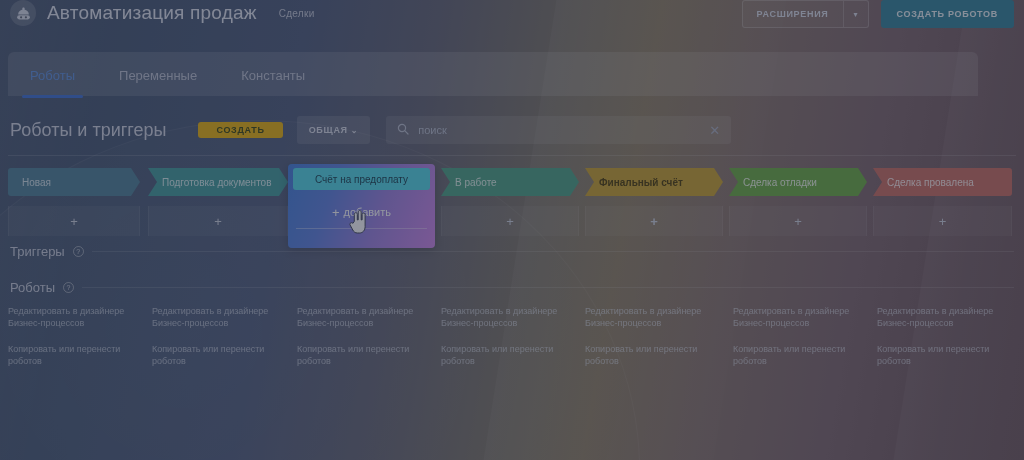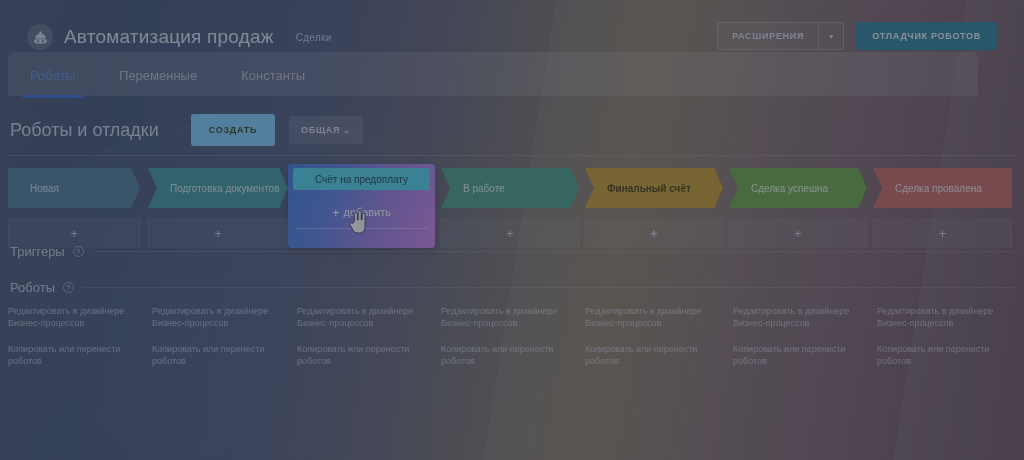--- a/index.html
+++ b/index.html
@@ -52,21 +52,21 @@
     background:rgba(38,44,62,.50);
     pointer-events:none;
   }
 
   
   #page { position:absolute; inset:0; }
 
   
   #header {
     position:absolute; left:0; top:0; width:1024px; height:50px;
-    display:flex; align-items:flex-end; padding:0 27px;
+    display:flex; align-items:flex-start; padding:0 10px;
   }
   #logo-wrap { display:flex; align-items:center; gap:11px; }
   .logo-circle {
     width:26px; height:26px; border-radius:50%;
     background:rgba(255,255,255,.16);
     display:flex; align-items:center; justify-content:center;
   }
   .logo-circle svg { display:block; }
   #app-title {
     font-size:19px; font-weight:400; color:#dfe3ee; letter-spacing:.2px;
@@ -120,22 +120,22 @@
 
   
   #toolbar {
     position:absolute; left:0; top:110px; width:1024px; height:40px;
     display:flex; align-items:center; padding:0 10px;
   }
   #page-title {
     font-size:18px; color:#ced3e1; font-weight:400; white-space:nowrap;
   }
   #create-btn {
-    margin-left:32px; height:32px; padding:0 18px;
-    background:#7dd3fc; border-radius:3px;
+    margin-left:32px; height:16px; padding:0 18px;
+    background:#eab308; border-radius:3px;
     display:flex; align-items:center;
     font-size:9px; font-weight:700; color:#37420c; letter-spacing:.7px;
     white-space:nowrap;
   }
   #group-select {
     margin-left:14px; height:28px; padding:0 12px;
     background:rgba(255,255,255,.12); border-radius:3px;
     display:flex; align-items:center; gap:3px;
     font-size:9px; font-weight:700; color:#d7dbe7; letter-spacing:.7px;
     white-space:nowrap;
@@ -152,22 +152,22 @@
   #divider {
     position:absolute; left:8px; top:155px; width:1008px; height:1px;
     background:rgba(255,255,255,.14);
   }
 
   
   #kanban { position:absolute; left:0; top:168px; width:1024px; height:70px; }
 
   .stage-col { position:absolute; top:0; }
   .chip {
-    height:40px; display:flex; align-items:center;
-    padding-left:22px; font-size:10px; white-space:nowrap;
+    height:28px; display:flex; align-items:center;
+    padding-left:14px; font-size:10px; white-space:nowrap;
     -webkit-clip-path:polygon(0 0, calc(100% - 9px) 0, 100% 50%, calc(100% - 9px) 100%, 0 100%, 9px 50%);
     clip-path:polygon(0 0, calc(100% - 9px) 0, 100% 50%, calc(100% - 9px) 100%, 0 100%, 9px 50%);
   }
   .stage-col.first .chip {
     -webkit-clip-path:polygon(0 0, calc(100% - 9px) 0, 100% 50%, calc(100% - 9px) 100%, 0 100%);
     clip-path:polygon(0 0, calc(100% - 9px) 0, 100% 50%, calc(100% - 9px) 100%, 0 100%);
     border-radius:3px 0 0 3px;
   }
   .stage-col.last .chip {
     -webkit-clip-path:polygon(0 0, 100% 0, 100% 100%, 0 100%, 9px 50%);
@@ -259,37 +259,47 @@
       <span id="app-title">Автоматизация продаж</span>
       <span id="app-subtitle">Сделки</span>
     </div>
 
     <div id="header-actions">
       <div id="ext-btn">
         <span id="ext-label">РАСШИРЕНИЯ</span>
         <span id="ext-divider"></span>
         <span id="ext-caret">▾</span>
       </div>
-      <div id="debug-btn">ОТЛАДЧИК РОБОТОВ</div>
+      <div id="debug-btn">СОЗДАТЬ РОБОТОВ</div>
     </div>
   </div>
 
   <div id="tabstrip">
     <div class="tab active">Роботы</div>
     <div class="tab">Переменные</div>
     <div class="tab">Константы</div>
   </div>
 
   <div id="toolbar">
-    <div id="page-title">Роботы и отладки</div>
+    <div id="page-title">Роботы и триггеры</div>
     <div id="create-btn">СОЗДАТЬ</div>
     <div id="group-select">
       <span>ОБЩАЯ</span>
       <span id="group-caret">⌄</span>
     </div>
+    <div id="search-box">
+      <span>
+        <svg width="12" height="12" viewBox="0 0 12 12" aria-hidden="true">
+          <circle cx="5" cy="5" r="3.6" fill="none" stroke="#b6bccd" stroke-width="1.2"></circle>
+          <line x1="7.7" y1="7.7" x2="11" y2="11" stroke="#b6bccd" stroke-width="1.2" stroke-linecap="round"></line>
+        </svg>
+      </span>
+      <span id="search-text">поиск</span>
+      <span id="search-clear">✕</span>
+    </div>
   </div>
 
   <div id="divider"></div>
 
   <div id="kanban">
 
     <div class="stage-col first" style="left:8px;width:132px;">
       <div class="chip" style="background:#4b7f96;color:#cfe0e8;">Новая</div>
       <div class="addcell">+</div>
     </div>
@@ -303,21 +313,21 @@
       <div class="chip" style="background:#49a183;color:#dcf1e8;">В работе</div>
       <div class="addcell">+</div>
     </div>
 
     <div class="stage-col" style="left:585px;width:138px;font-weight:bold;">
       <div class="chip" style="background:#c9a02a;color:#4a3a05;">Финальный счёт</div>
       <div class="addcell">+</div>
     </div>
 
     <div class="stage-col" style="left:729px;width:138px;">
-      <div class="chip" style="background:#69ab3e;color:#edf6e4;">Сделка успешна</div>
+      <div class="chip" style="background:#69ab3e;color:#edf6e4;">Сделка отладки</div>
       <div class="addcell">+</div>
     </div>
 
     <div class="stage-col last" style="left:873px;width:139px;">
       <div class="chip" style="background:#c86a5f;color:#fbe9e6;">Сделка провалена</div>
       <div class="addcell">+</div>
     </div>
   </div>
 
   <div id="active-panel">

